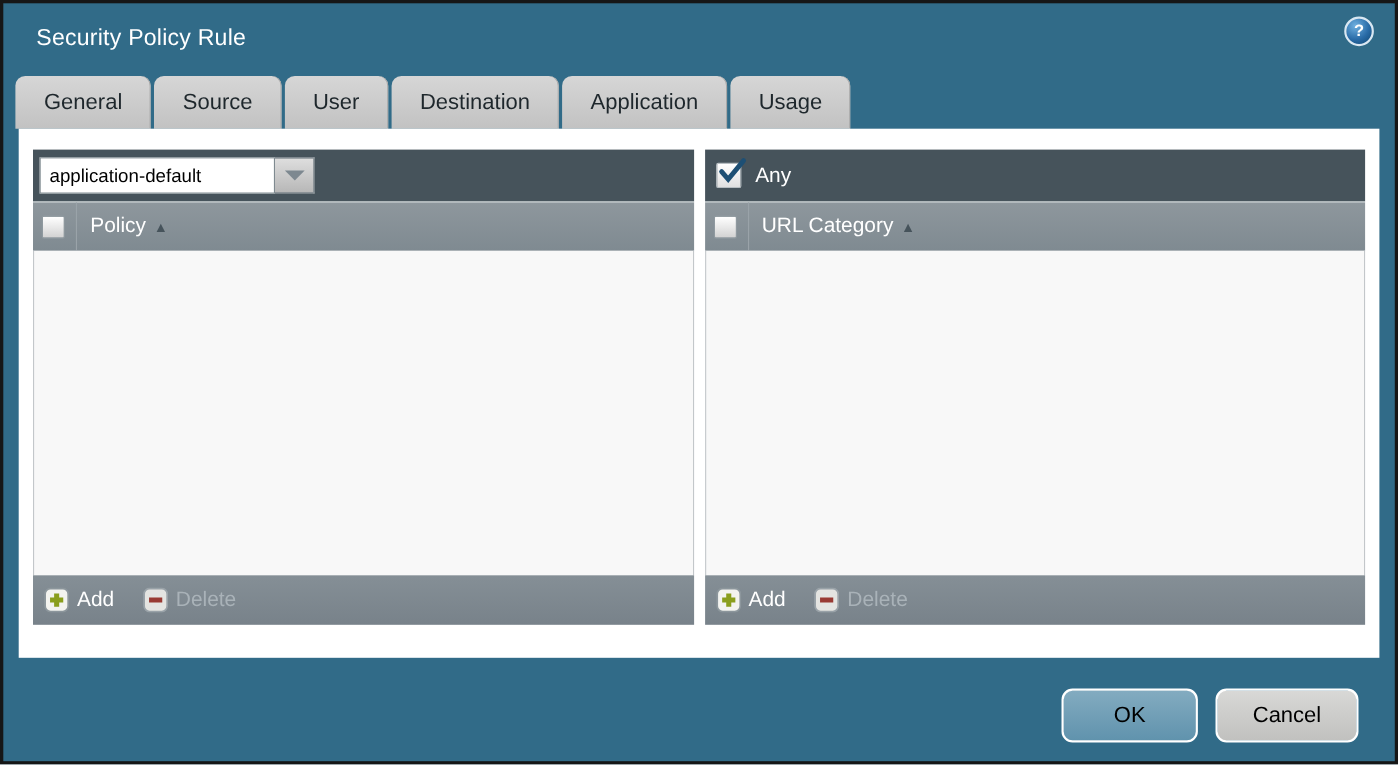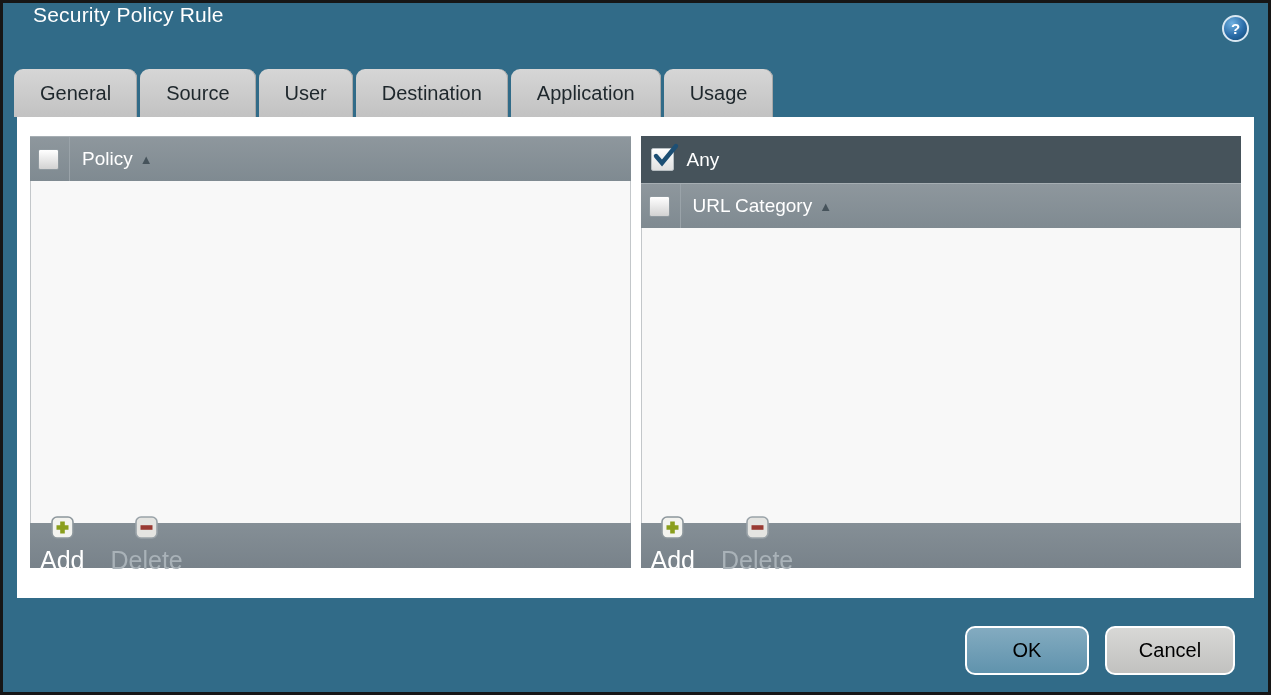--- a/index.html
+++ b/index.html
@@ -8,21 +8,21 @@
 
   .dialog {
     position:relative; width:1271px; height:695px;
     background:#316b88;
     border:3px solid #161616;
     overflow:hidden;
   }
 
   
   .title {
-    position:absolute; left:30px; top:0;
+    position:absolute; left:30px; top:20px;
     color:#ffffff; font-size:21px; letter-spacing:.2px;
   }
   .help {
     position:absolute; right:19px; top:12px;
     width:27px; height:27px; border-radius:50%;
     background:radial-gradient(circle at 35% 28%, #6fb0e0 0%, #2a6ca8 55%, #0e4570 100%);
     border:2px solid #d9e7f2;
     color:#ffffff; font-weight:bold; font-size:15px;
     display:flex; align-items:center; justify-content:center;
     cursor:pointer;
@@ -109,21 +109,21 @@
     flex:1; background:#f8f8f8;
     border-left:1px solid #c3c7ca; border-right:1px solid #c3c7ca;
   }
 
   
   .panel-footer {
     height:45px; flex:none;
     background:linear-gradient(#858f96,#78828a);
     display:flex; align-items:center; gap:26px; padding-left:10px;
   }
-  .tool-btn { display:flex; align-items:center; gap:7px; color:#ffffff; font-size:25px; cursor:pointer;flex-direction:column; }
+  .tool-btn { display:flex; align-items:center; gap:7px; color:#ffffff; font-size:19px; cursor:pointer; }
   .tool-btn.disabled { color:#a9b2b8; cursor:default; }
   .tool-icon { width:23px; height:23px; display:block; }
 
   
   .footer-buttons { position:absolute; right:33px; top:623px; display:flex; gap:16px; }
   .btn {
     height:49px; border-radius:10px; border:2px solid #ffffff;
     font-family:"Liberation Sans", sans-serif;
     font-size:20px; color:#000; cursor:pointer;
   }
@@ -144,20 +144,28 @@
     <div class="tab">User</div>
     <div class="tab">Destination</div>
     <div class="tab">Application</div>
     <div class="tab">Usage</div>
   </div>
 
   <div class="content">
     <div class="panels">
 
       <div class="panel">
+        <div class="panel-header">
+          <div class="combobox">
+            <input class="combo-input" type="text" readonly="" value="application-default" style="">
+            <div class="combo-btn">
+              <span class="tri-down"></span>
+            </div>
+          </div>
+        </div>
         <div class="col-header">
           <span class="checkbox"></span>
           <span class="col-sep"></span>
           <span class="col-label">Policy</span>
           <span class="sort-arrow">▲</span>
         </div>
         <div class="list-body"></div>
         <div class="panel-footer">
           <div class="tool-btn">
             <svg class="tool-icon" viewBox="0 0 23 23">

